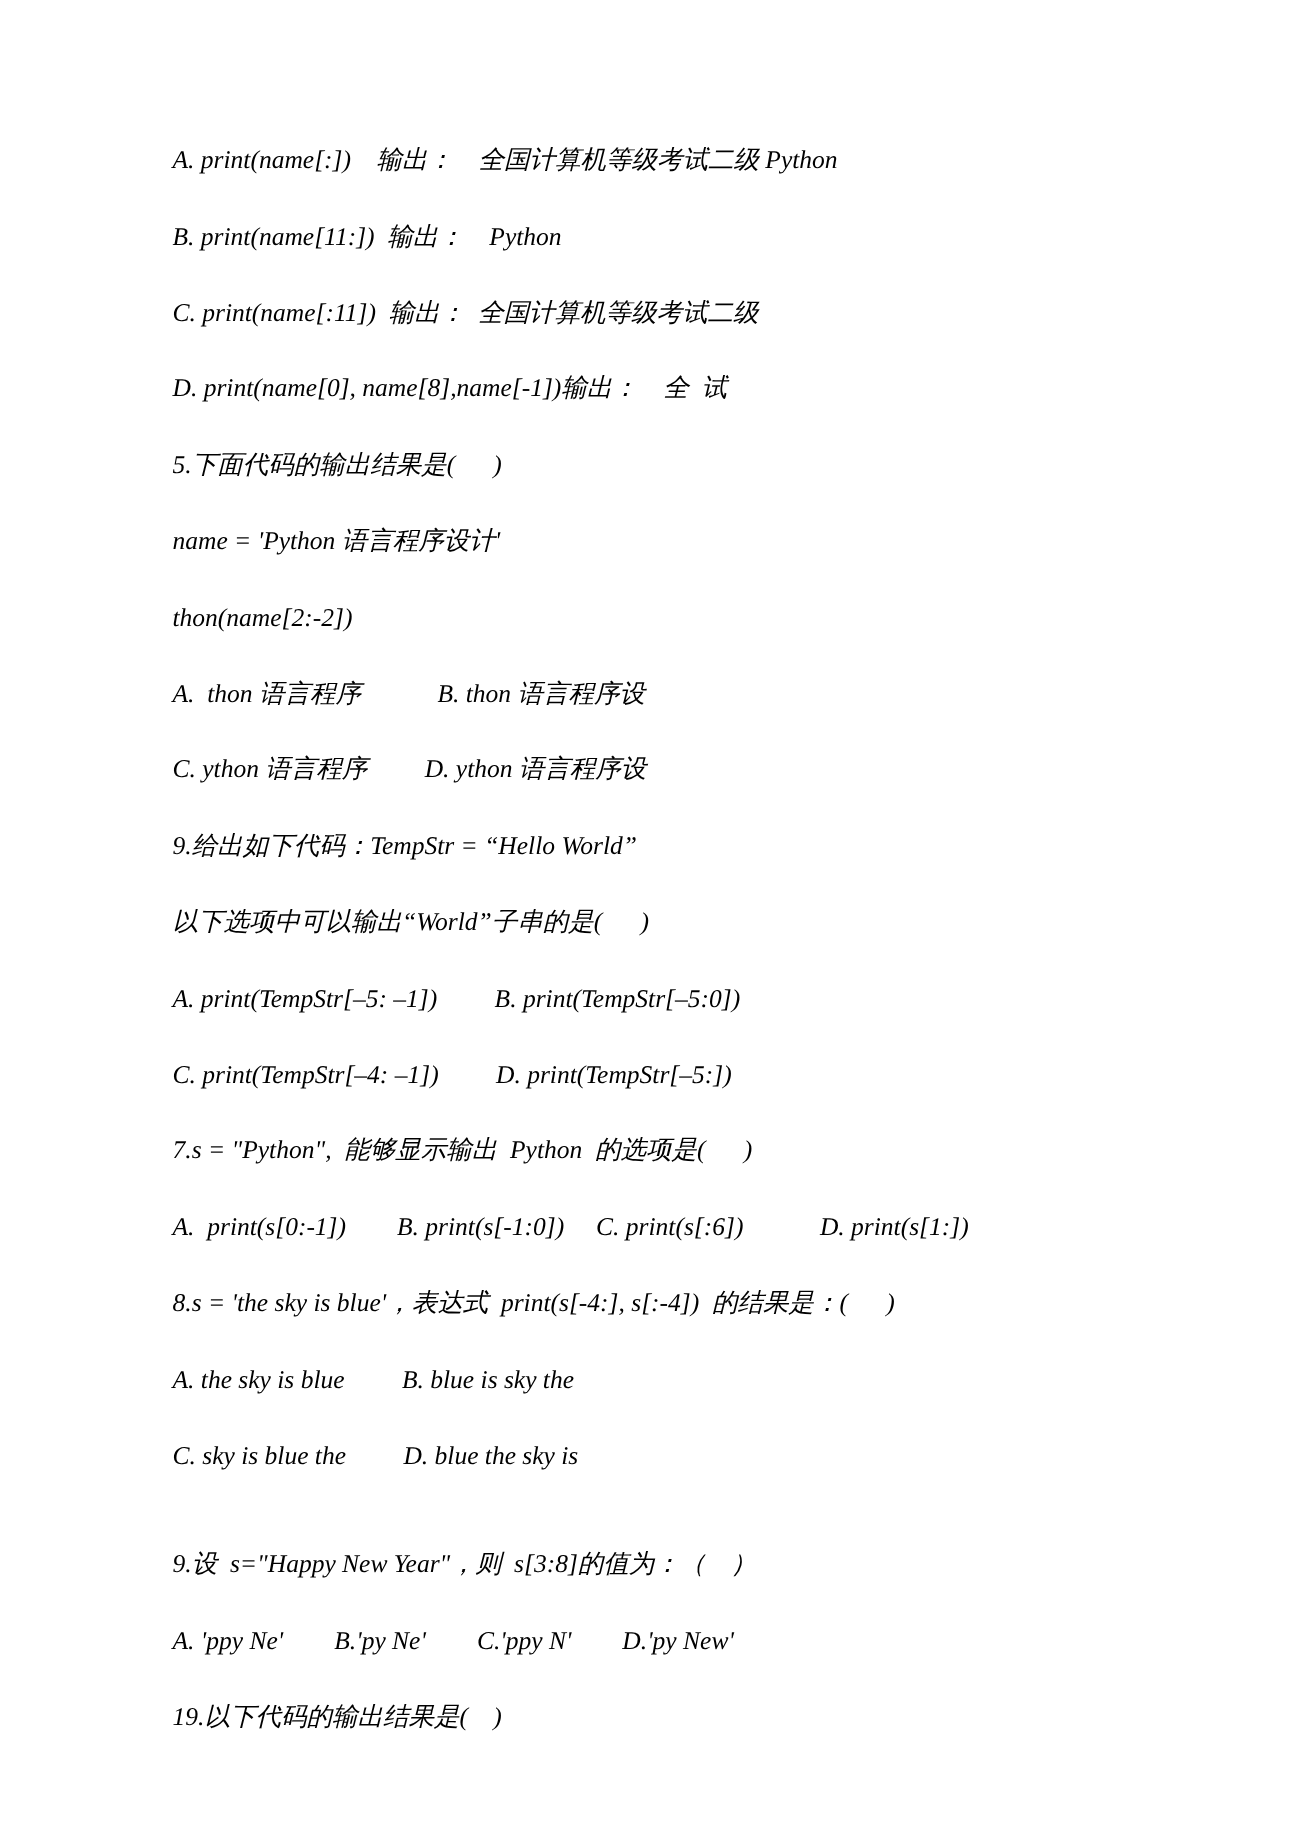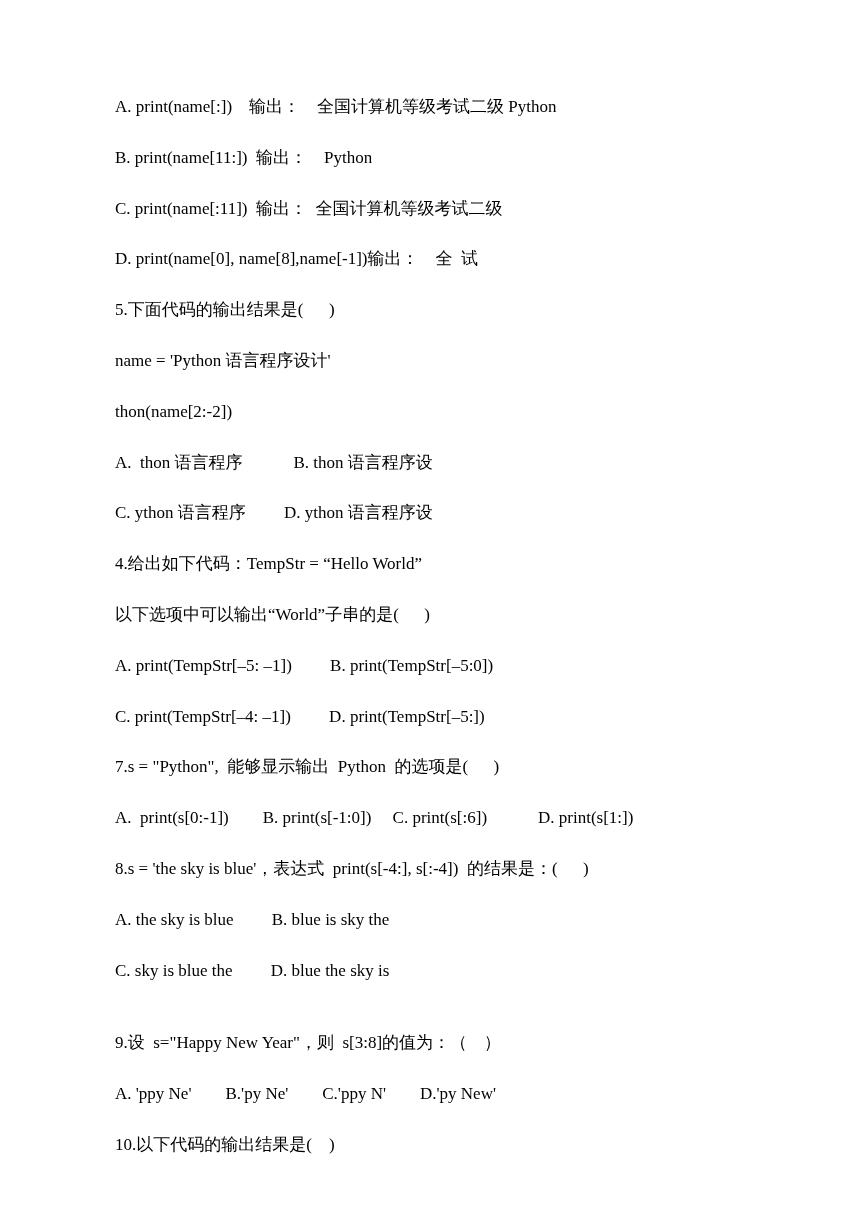--- a/index.html
+++ b/index.html
@@ -1,15 +1,15 @@
 <!DOCTYPE html>
 <html><head>
   <meta charset="utf-8">
   <style>
-    * { margin: 0; padding: 0; box-sizing: border-box; }
+    * { margin: 0; padding: 0; box-sizing: border-box; font-style: italic; }
     body {
       background: #ffffff;
       width: 860px;
       height: 1216px;
       padding: 95px 115px 50px 115px;
       font-family: "Times New Roman", "SimSun", serif;
       font-size: 17px;
       color: #000;
       line-height: 1.4;
     }
@@ -25,24 +25,24 @@
 
 <div class="line">A. print(name[:]) 输出： 全国计算机等级考试二级 Python</div>
 <div class="line">B. print(name[11:])&nbsp;&nbsp;输出： Python</div>
 <div class="line">C. print(name[:11])&nbsp;&nbsp;输出：&nbsp;&nbsp;全国计算机等级考试二级</div>
 <div class="line">D. print(name[0], name[8],name[-1])输出： 全&nbsp;&nbsp;试</div>
 <div class="line">5.下面代码的输出结果是( &nbsp;&nbsp;)</div>
 <div class="line">name = 'Python 语言程序设计'</div>
 <div class="line">thon(name[2:-2])</div>
 <div class="line">A.&nbsp;&nbsp;thon 语言程序   B. thon 语言程序设</div>
 <div class="line">C. ython 语言程序  &nbsp;D. ython 语言程序设</div>
-<div class="line">4.给出如下代码：TempStr = “Hello World”</div>
+<div class="line">9.给出如下代码：TempStr = “Hello World”</div>
 <div class="line">以下选项中可以输出“World”子串的是( &nbsp;&nbsp;)</div>
 <div class="line">A. print(TempStr[–5: –1])  &nbsp;B. print(TempStr[–5:0])</div>
 <div class="line">C. print(TempStr[–4: –1])  &nbsp;D. print(TempStr[–5:])</div>
 <div class="line">7.s = "Python",&nbsp;&nbsp;能够显示输出&nbsp;&nbsp;Python&nbsp;&nbsp;的选项是( &nbsp;&nbsp;)</div>
 <div class="line">A.&nbsp;&nbsp;print(s[0:-1])  B. print(s[-1:0]) &nbsp;C. print(s[:6])   D. print(s[1:])</div>
 <div class="line">8.s = 'the sky is blue'，表达式&nbsp;&nbsp;print(s[-4:], s[:-4])&nbsp;&nbsp;的结果是：( &nbsp;&nbsp;)</div>
 <div class="line">A. the sky is blue  &nbsp;B. blue is sky the</div>
 <div class="line">C. sky is blue the  &nbsp;D. blue the sky is</div>
 <div class="line gap-before">9.设&nbsp;&nbsp;s="Happy New Year"，则&nbsp;&nbsp;s[3:8]的值为：（ ）</div>
 <div class="line">A. 'ppy Ne'  B.'py Ne'  C.'ppy N'  D.'py New'</div>
-<div class="line">10.以下代码的输出结果是( )</div>
+<div class="line">19.以下代码的输出结果是( )</div>
 
 </body></html>

